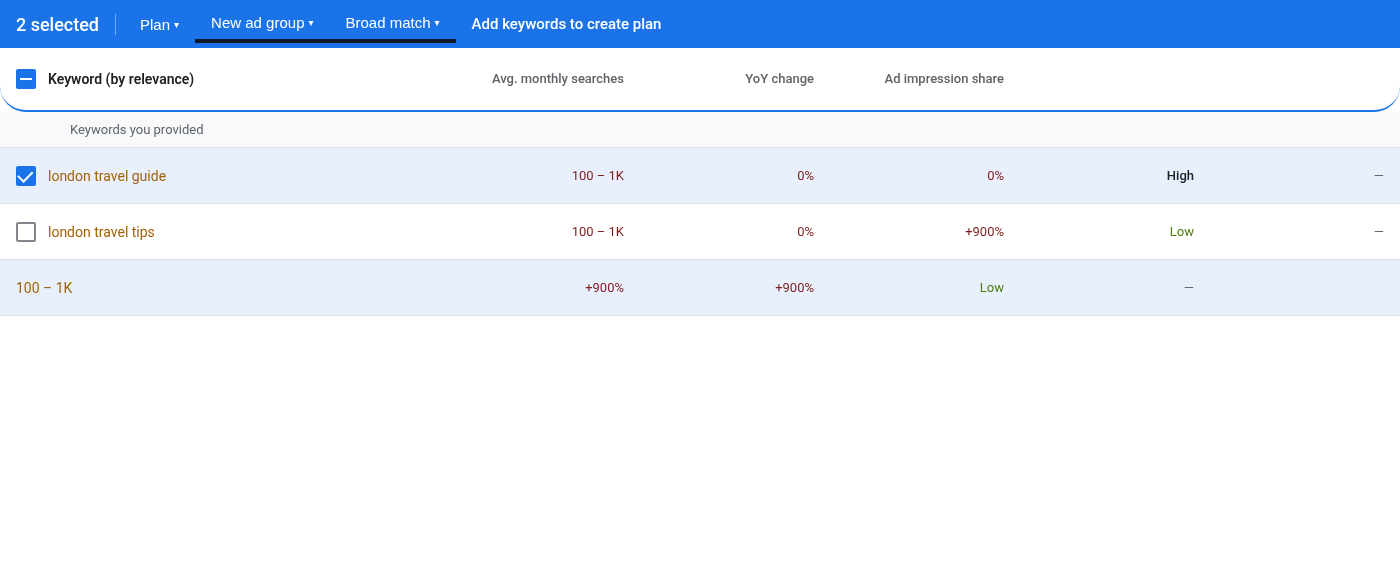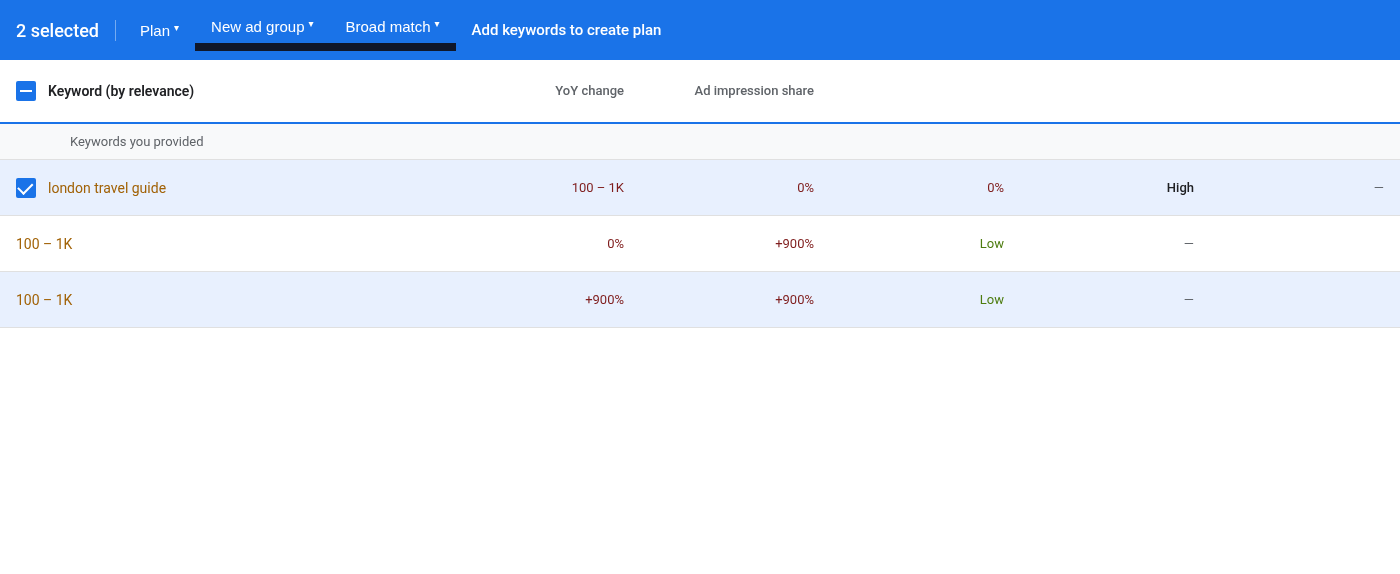--- a/index.html
+++ b/index.html
@@ -10,49 +10,49 @@
       color: #202124;
     }
 
     
     .top-bar {
       background: #1a73e8;
       color: #fff;
       display: flex;
       align-items: center;
       padding: 0 16px;
-      height: 60px;
+      height: 48px;
       gap: 0;
     }
     .top-bar-selected {
       font-size: 18px;
       font-weight: 500;
       padding-right: 16px;
       border-right: 1px solid rgba(255,255,255,0.4);
       margin-right: 8px;
       white-space: nowrap;
     }
     .top-bar-btn {
       display: flex;
-      align-items: flex-start;
+      align-items: center;
       gap: 4px;
       padding: 8px 16px;
       font-size: 15px;
       font-weight: 500;
       color: #fff;
       cursor: pointer;
       background: none;
       border: none;
       white-space: nowrap;
     }
     .top-bar-btn .chevron {
       font-size: 10px;
     }
     .top-bar-btn.underlined {
-      border-bottom: 8px solid #0f172a;
+      border-bottom: 4px solid #0f172a;
     }
     .top-bar-add {
       display: flex;
       align-items: center;
       gap: 4px;
       padding: 8px 16px;
       font-size: 15px;
       font-weight: 500;
       color: #fff;
       cursor: pointer;
@@ -67,20 +67,21 @@
 
     
     .table-header {
       display: grid;
       grid-template-columns: 450px 1fr 1fr 1fr 1fr 1fr;
       background: #fff;
       border-bottom: 2px solid #1a73e8;
       align-items: center;
       padding: 0;
       min-height: 64px;
+      border-radius: 26px;
     }
     .th-cell {
       padding: 12px 16px;
       font-size: 13px;
       font-weight: 500;
       color: #5f6368;
       text-align: right;
       line-height: 1.3;
     }
     .th-cell:first-child {
@@ -216,20 +217,23 @@
 </div>
 
 <div class="table-container">
 
   <div class="table-header">
     <div class="th-cell">
       <div class="checkbox-wrapper">
         <div class="checkbox-minus"></div>
       </div>
       <span>Keyword (by relevance)</span>
+    </div>
+    <div class="th-cell">
+      <span>Avg. monthly searches</span>
     </div>
     <div class="th-cell">
       <span>YoY change</span>
     </div>
     <div class="th-cell">
       <span>Ad impression share</span>
     </div>
   </div>
 
   <div id="table-body">
@@ -241,20 +245,26 @@
           </div>
           <span>london travel guide</span>
         </div>
         <div class="td-cell">100 – 1K</div>
         <div class="td-cell">0%</div>
         <div class="td-cell">0%</div>
         <div class="td-cell competition-high">High</div>
         <div class="td-cell dash">—</div>
       </div>
       <div class="data-row unselected">
+        <div class="td-cell">
+          <div class="checkbox-wrapper">
+            <div class="checkbox-unchecked"></div>
+          </div>
+          <span>london travel tips</span>
+        </div>
         <div class="td-cell">100 – 1K</div>
         <div class="td-cell">0%</div>
         <div class="td-cell">+900%</div>
         <div class="td-cell competition-low">Low</div>
         <div class="td-cell dash">—</div>
       </div>
       <div class="data-row selected">
         <div class="td-cell">100 – 1K</div>
         <div class="td-cell">+900%</div>
         <div class="td-cell">+900%</div>

